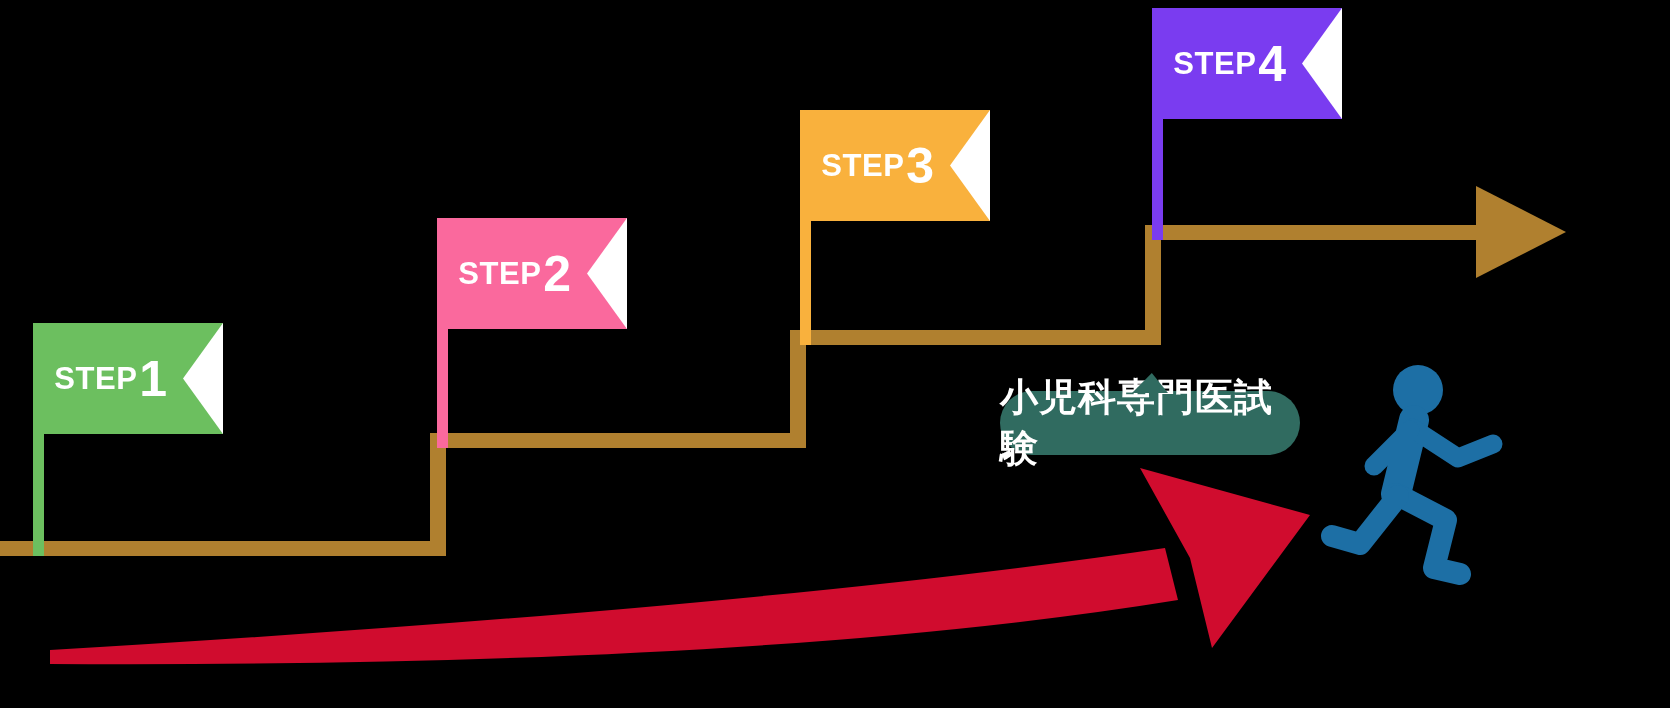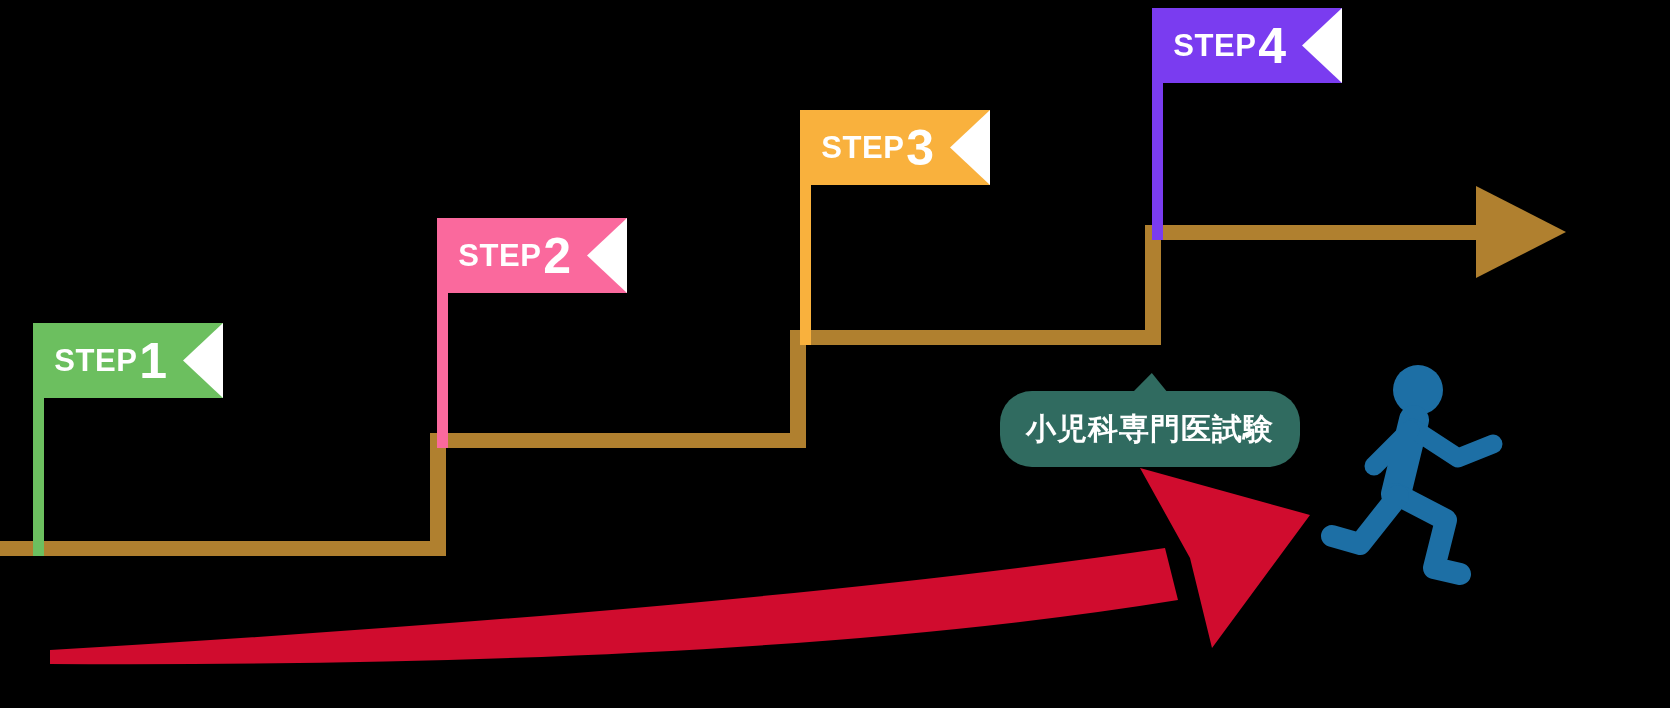--- a/index.html
+++ b/index.html
@@ -36,21 +36,21 @@
   }
   
   .pole { position: absolute; width: 11px; }
   .pole1 { left: 33px;   top: 328px; height: 228px; background: var(--step1); }
   .pole2 { left: 437px;  top: 222px; height: 226px; background: var(--step2); }
   .pole3 { left: 800px;  top: 114px; height: 231px; background: var(--step3); }
   .pole4 { left: 1152px; top: 12px;  height: 228px; background: var(--step4); }
   
   .flag {
     position: absolute;
-    width: 190px; height: 75px;
+    width: 190px; height: 111px;
     display: flex;
     align-items: center;
     justify-content: center;
     padding-right: 34px;
     box-sizing: border-box;
   }
   .flag1 { left: 33px;   top: 323px; background: var(--step1); }
   .flag2 { left: 437px;  top: 218px; background: var(--step2); }
   .flag3 { left: 800px;  top: 110px; background: var(--step3); }
   .flag4 { left: 1152px; top: 8px;   background: var(--step4); }
@@ -69,28 +69,28 @@
     font-weight: bold;
     letter-spacing: 0.5px;
     z-index: 2;
   }
   .flag .label .word { font-size: 31px; }
   .flag .label .num  { font-size: 50px; line-height: 1; }
   
   .badge {
     position: absolute;
     left: 1000px; top: 391px;
-    width: 300px; height: 76px;
+    width: 300px; height: 64px;
     background: var(--badge, #306b60);
     border-radius: 32px;
     display: flex;
     align-items: center;
     justify-content: center;
     color: var(--text, #fff);
-    font-size: 30px;
+    font-size: 38px;
     font-weight: bold;
     letter-spacing: 1px;
   }
   .badge .tail {
     position: absolute;
     top: -18px; left: 132px;
     width: 36px; height: 20px;
     background: var(--badge, #306b60);
     clip-path: polygon(55% 0, 100% 100%, 0 100%);
   }

